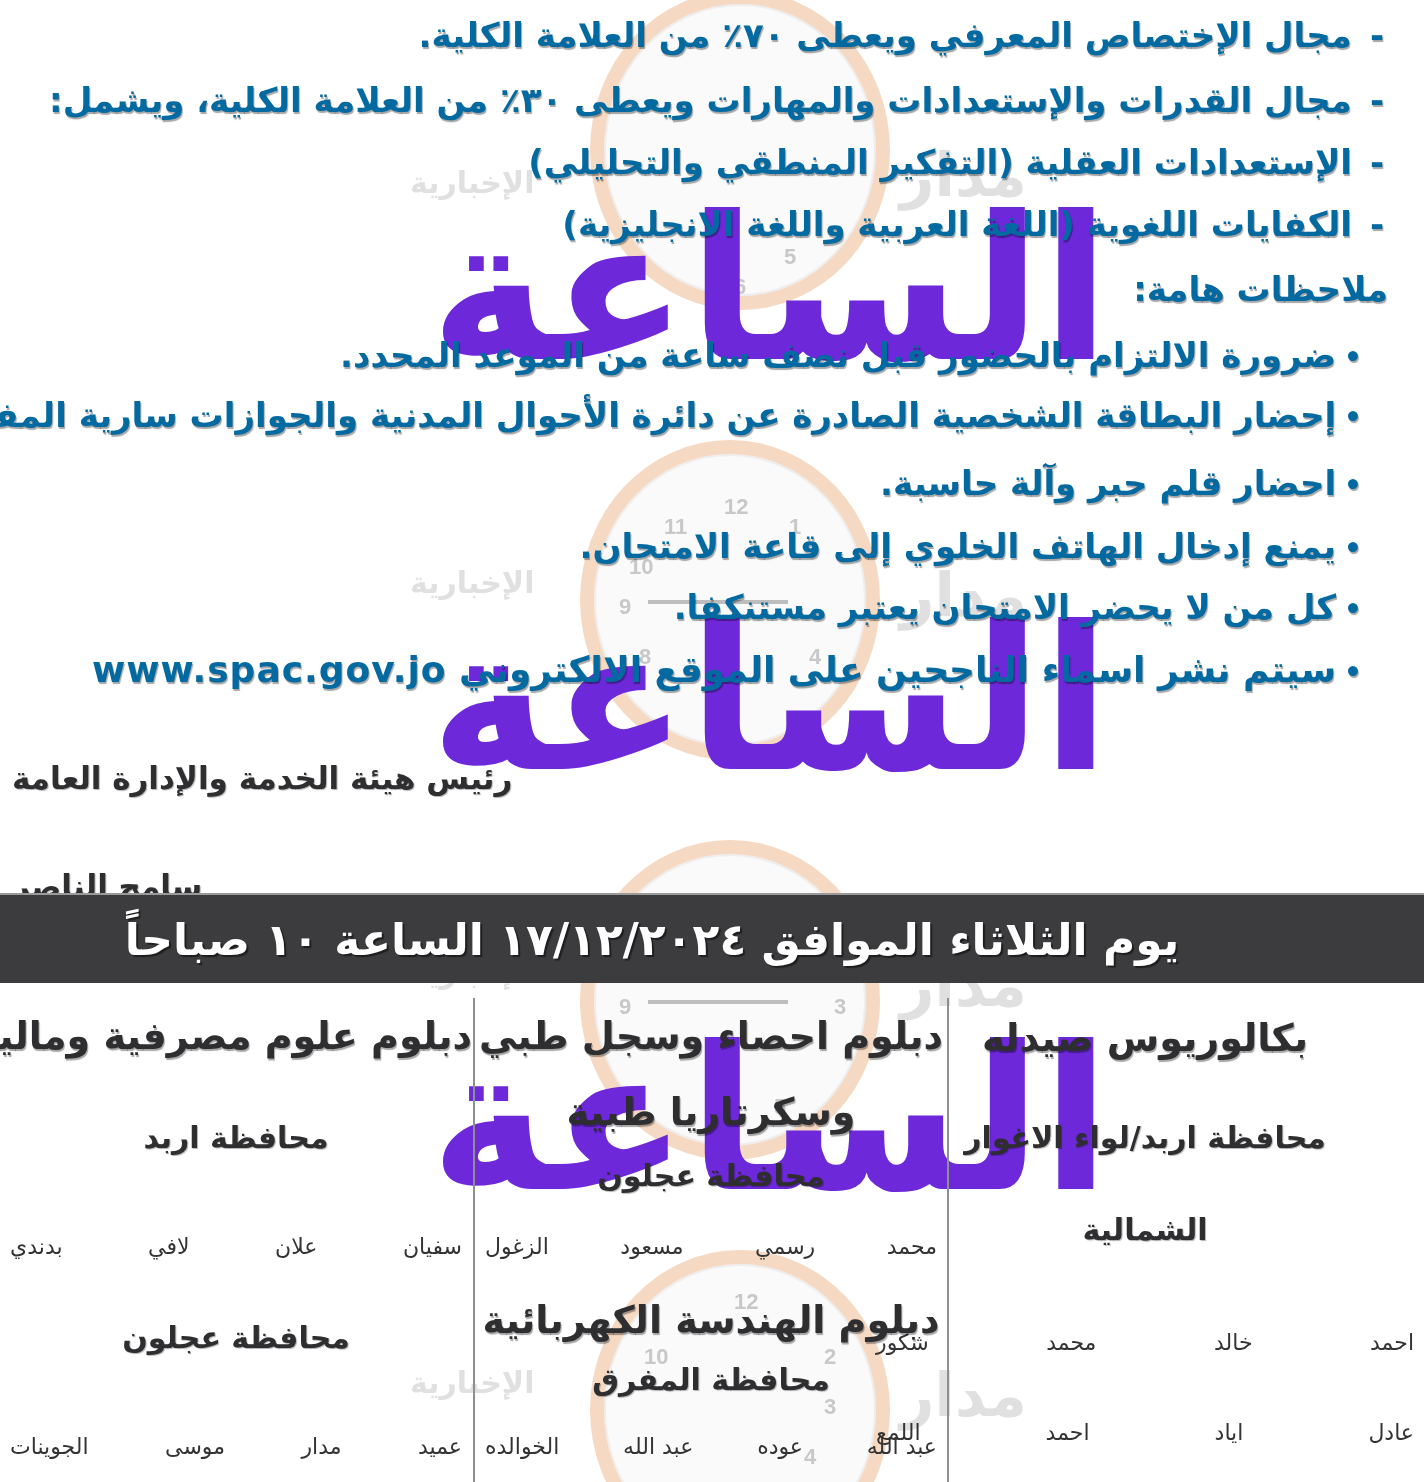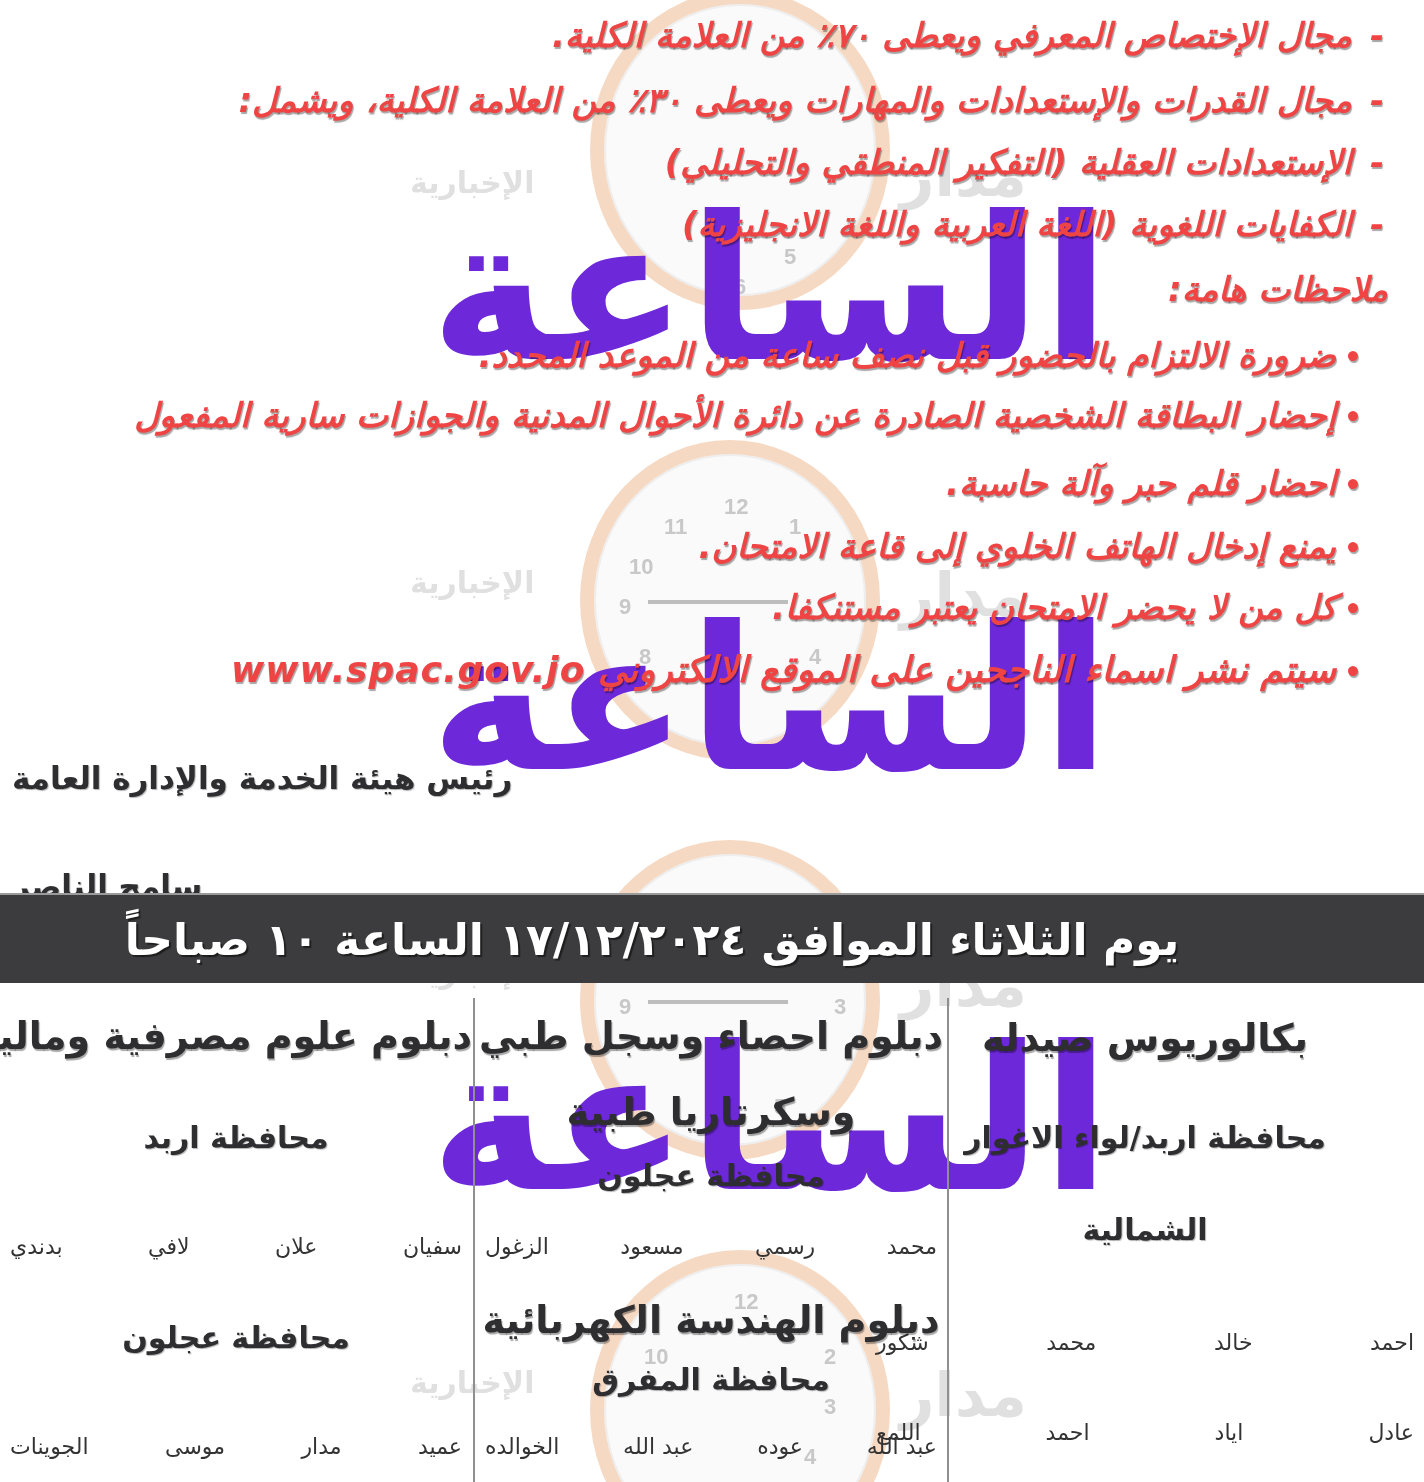--- a/index.html
+++ b/index.html
@@ -17,23 +17,22 @@
     .wm-clock .hand-m { position: absolute; left: 20%; top: 50%; width: 140px; height: 4px; background: #bdbdbd; }
     .wm-text-big { font-family: "DejaVu Sans", sans-serif; font-weight: bold; color: #6d28d9; font-size: 200px; line-height: 1; }
     .wm-text-small { font-family: "DejaVu Sans", sans-serif; font-weight: bold; color: #e0e0e0; font-size: 30px; }
     .wm-text-mid { font-family: "DejaVu Sans", sans-serif; font-weight: bold; color: #e0e0e0; font-size: 60px; }
 
     .content { position: relative; z-index: 1; }
 
     .line {
       position: absolute; right: 40px; white-space: nowrap;
       font-family: "DejaVu Sans", sans-serif; font-weight: bold;
-      font-size: 34px; color: #ef4444; line-height: 1;
+      font-size: 34px; color: #0369a1; line-height: 1;
       text-shadow: 1px 2px 1px rgba(0,0,0,0.35);
-      font-style: italic;
     }
     .line .dash { display: inline-block; margin-left: 18px; }
     .line .bullet { display: inline-block; margin-left: 8px; font-size: 28px; }
     .url { font-family: "DejaVu Sans", sans-serif; font-weight: bold; letter-spacing: 1px; direction: ltr; unicode-bidi: embed; }
 
     .sign { position: absolute; left: 12px; font-weight: bold; font-size: 31px; color: #2e2e30; text-shadow: 1px 1px 1px rgba(0,0,0,0.3); white-space: nowrap; }
 
     .banner {
       position: absolute; left: 0; top: 893px; width: 1424px; height: 90px;
       background: #3c3c3e; border-top: 2px solid #9a9a9a;

